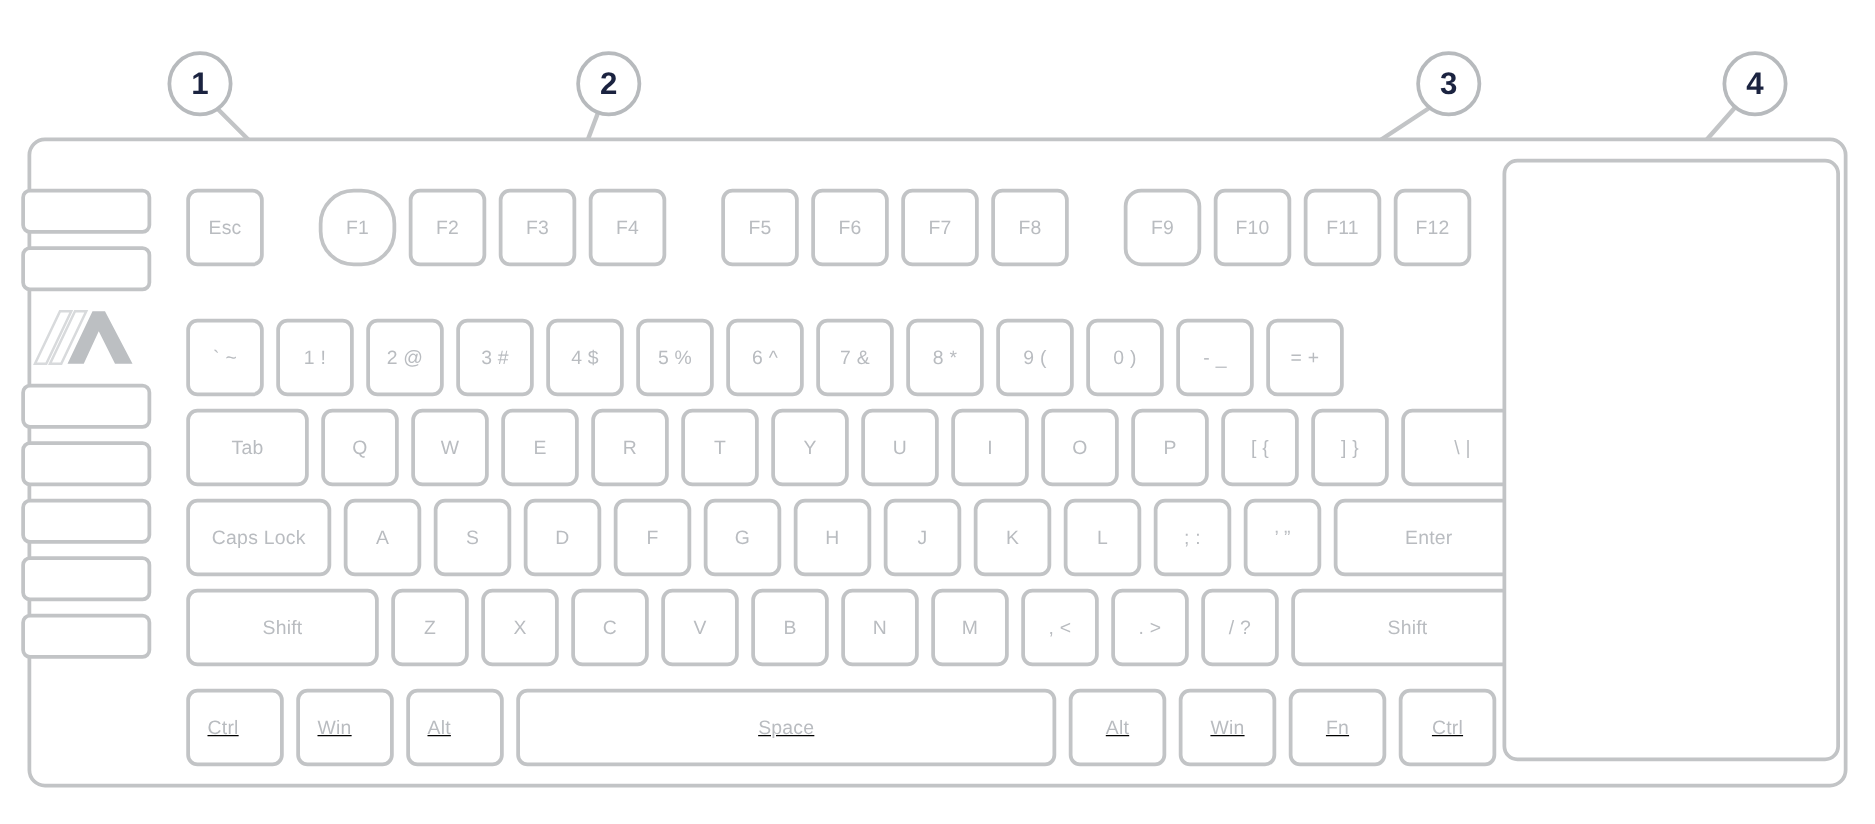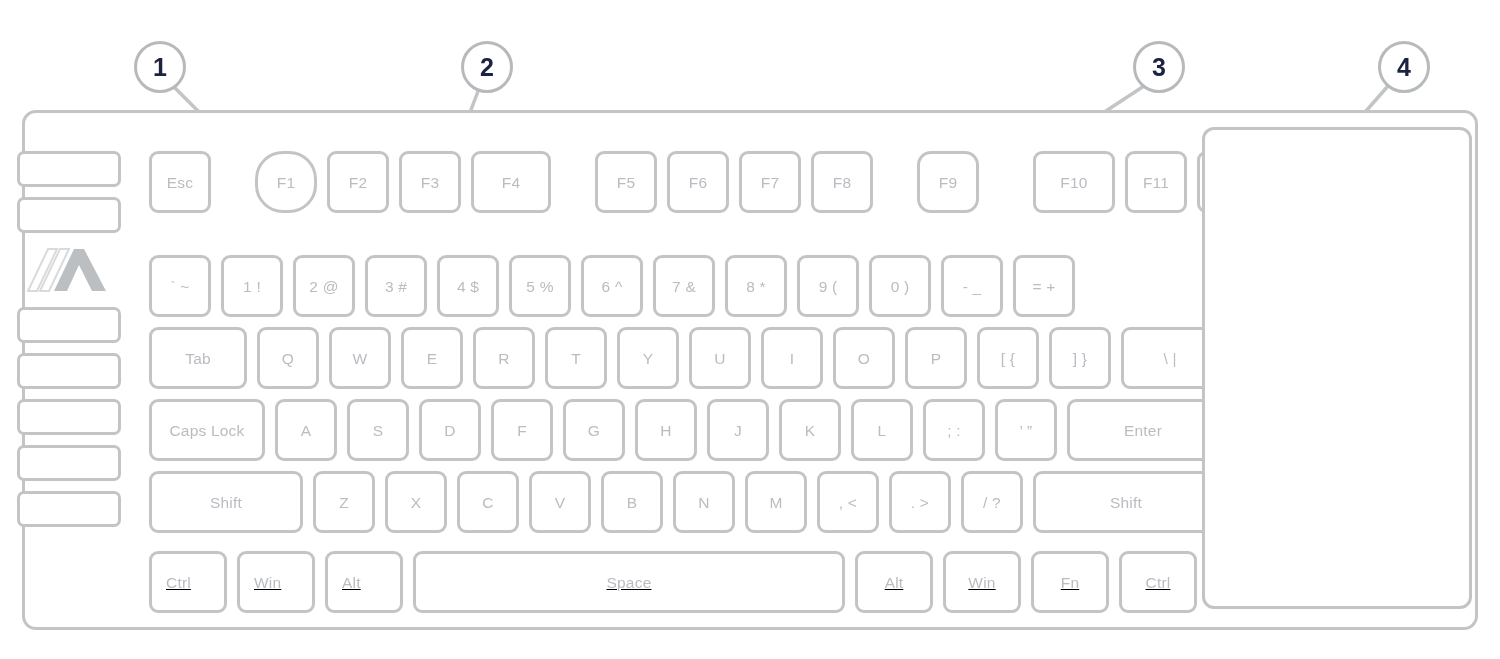--- a/index.html
+++ b/index.html
@@ -182,21 +182,21 @@
           </div>
           <div class="gap-sm"></div>
           <div class="key center" style="width: 62px;">
             <span class="kl">F2</span>
           </div>
           <div class="gap-sm"></div>
           <div class="key center" style="width: 62px;">
             <span class="kl">F3</span>
           </div>
           <div class="gap-sm"></div>
-          <div class="key center" style="width: 80px;">
+          <div class="key center" style="width: 62px;">
             <span class="kl">F4</span>
           </div>
           <div class="gap-md"></div>
           <div class="key center" style="width: 62px;">
             <span class="kl">F5</span>
           </div>
           <div class="gap-sm"></div>
           <div class="key center" style="width: 62px;">
             <span class="kl">F6</span>
           </div>
@@ -206,21 +206,21 @@
           </div>
           <div class="gap-sm"></div>
           <div class="key center" style="width: 62px;">
             <span class="kl">F8</span>
           </div>
           <div class="gap-md"></div>
           <div class="key center" style="width: 62px; border-radius: 14px;">
             <span class="kl">F9</span>
           </div>
           <div class="gap-sm"></div>
-          <div class="key center" style="width: 82px; margin-left: 44px;">
+          <div class="key center" style="width: 62px;">
             <span class="kl">F10</span>
           </div>
           <div class="gap-sm"></div>
           <div class="key center" style="width: 62px;">
             <span class="kl">F11</span>
           </div>
           <div class="gap-sm"></div>
           <div class="key center" style="width: 62px;">
             <span class="kl">F12</span>
           </div>

